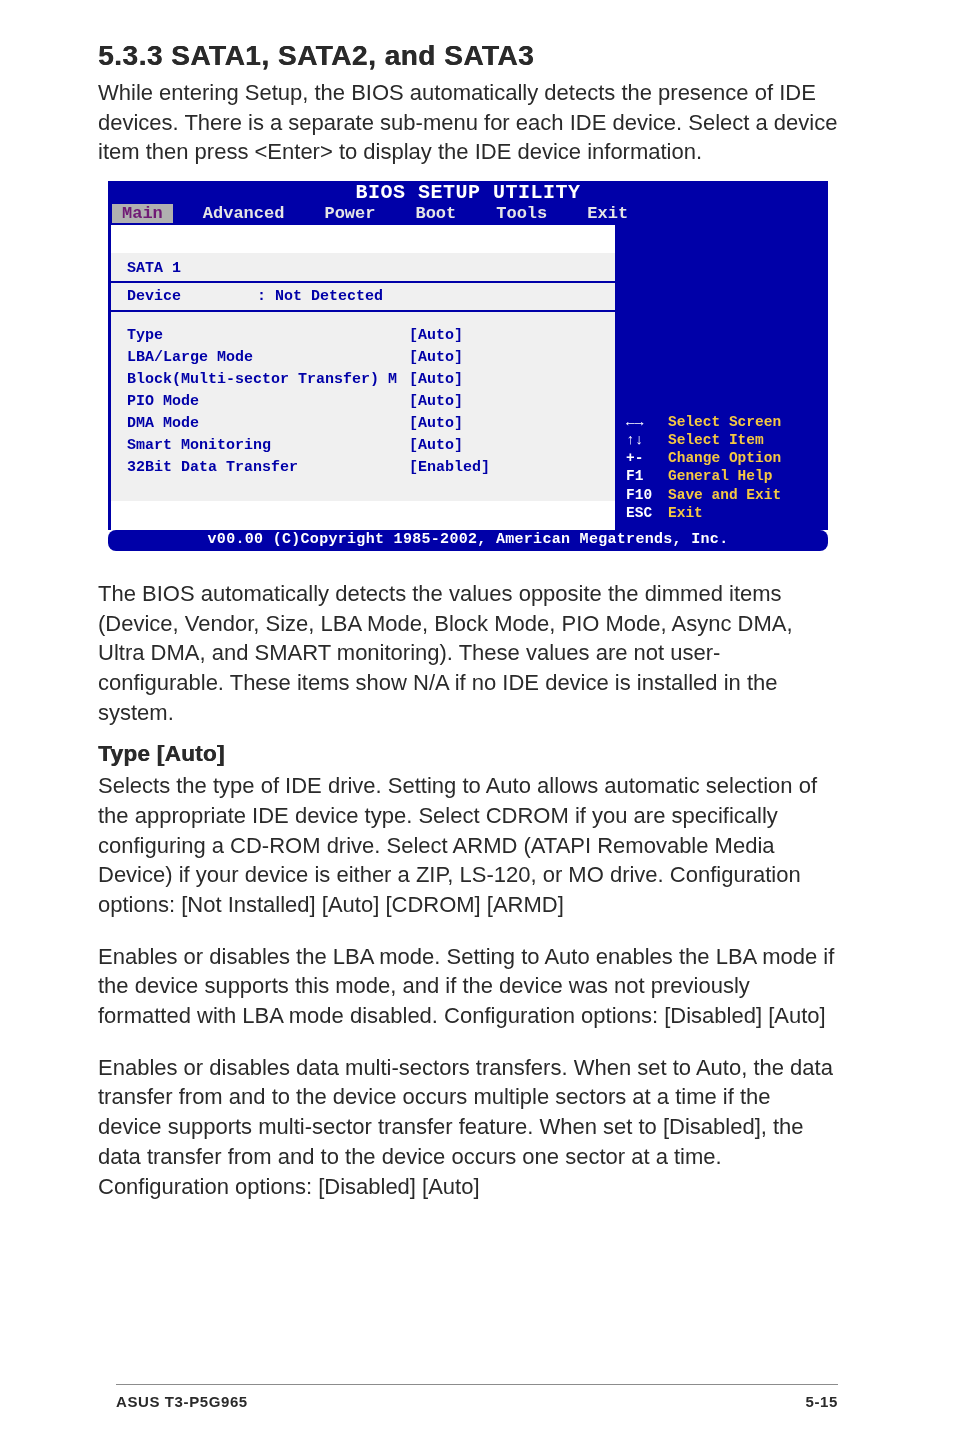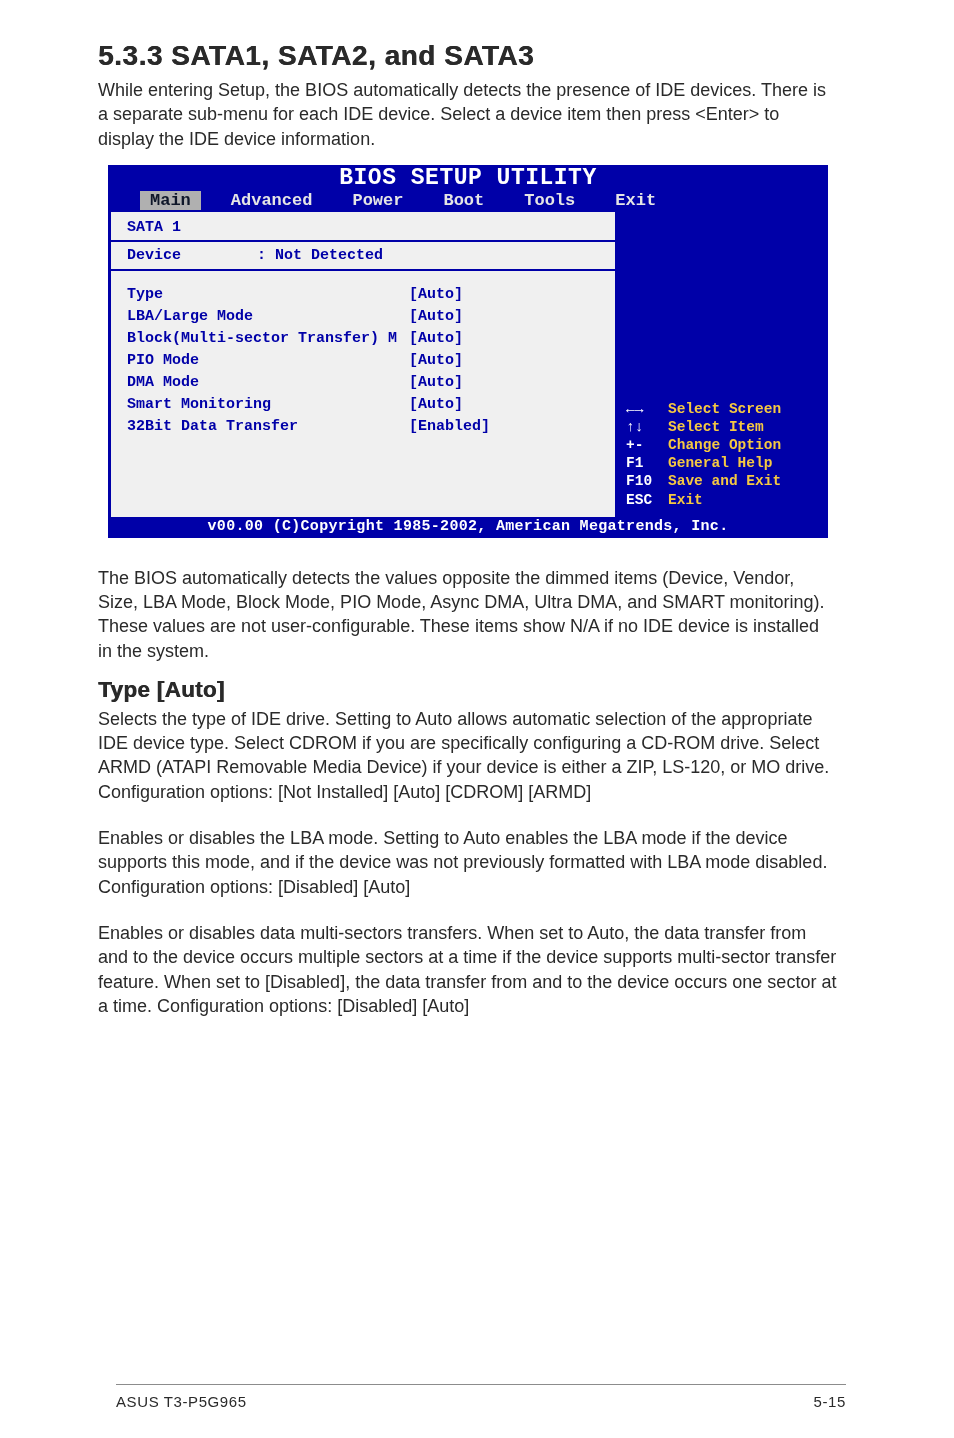--- a/index.html
+++ b/index.html
@@ -17,21 +17,21 @@
     position: relative;
   }
   .h2 {
     font-weight: 700;
     font-size: 28px;
     letter-spacing: 0.5px;
     margin-bottom: 6px;
     text-shadow: 0.5px 0 0 #2a2a2a;
   }
   .body-text {
-    font-size: 18px;
+    font-size: 22px;
     line-height: 1.35;
     margin-bottom: 14px;
   }
   .h3 {
     font-weight: 800;
     font-size: 22.5px;
     letter-spacing: 0.3px;
     margin-bottom: 4px;
     text-shadow: 0.6px 0 0 #2a2a2a;
   }
@@ -39,46 +39,46 @@
     margin-bottom: 22px;
   }
   .bios {
     margin: 4px 10px 28px 10px;
     font-family: "Courier New", monospace;
   }
   .bios-titlebar {
     background:#0000a8;
     color:#fff;
     text-align:center;
-    font-size:23px;
+    font-size:20px;
     font-weight:bold;
     padding:0;
     letter-spacing:0.5px;
   }
   .bios-tabs {
     background:#0000a8;
     display:flex;
     font-size:17px;
     font-weight:bold;
     padding:0 4px 2px 4px;
     gap:20px;
   }
   .bios-tab {
     color:#e5e5e5;
     padding:0 10px;
   }
   .bios-tab.active {
     background:#b0b0b0;
-    color:#0f172a;
-    margin-left:28px;
+    color:#701a75;
   }
   .bios-body {
     display:flex;
     border-left:3px solid #0000a8;
     border-right:3px solid #0000a8;
+    align-items:center;
   }
   .bios-left {
     flex:1;
     background:#f0f0f0;
     padding:4px 16px 20px 16px;
     color:#0000a8;
     font-size:15px;
     font-weight:bold;
   }
   .sector-hr {
@@ -103,31 +103,32 @@
   .help-key { width:42px; color:#fff; }
   .help-lbl { color:#f5c842; }
   .bios-footer {
     background:#0000a8;
     color:#fff;
     text-align:center;
     font-size:15px;
     font-weight:bold;
     padding:1px 0 3px 0;
     letter-spacing:0.3px;
+    border-radius:8px;
   }
   .page-footer {
     position:absolute;
     bottom:28px;
     left:70px;
-    right:62px;
+    right:70px;
     border-top:1px solid #8c8c8c;
     padding-top:8px;
     display:flex;
     justify-content:space-between;
-    font-weight:400;
+    font-weight:700;
     font-size:15px;
     letter-spacing:0.6px;
   }
 </style>
 </head>
 <body>
 
 <div class="page">
 
   <div class="h2">5.3.3   SATA1, SATA2, and SATA3</div>

